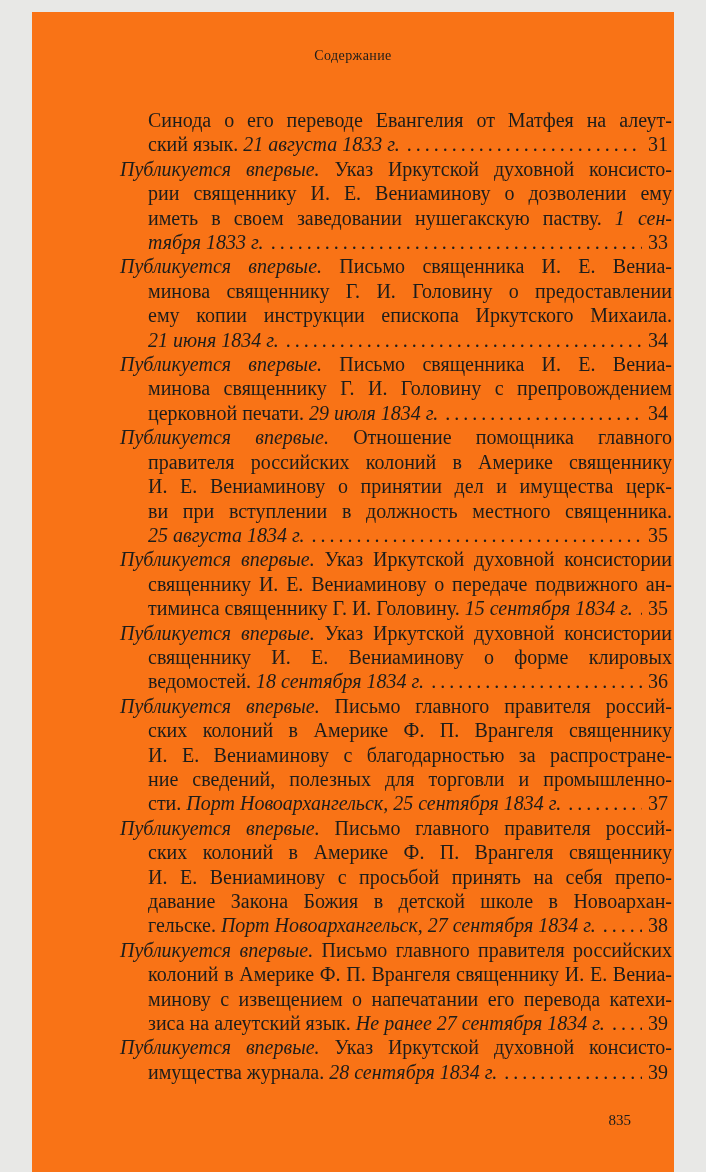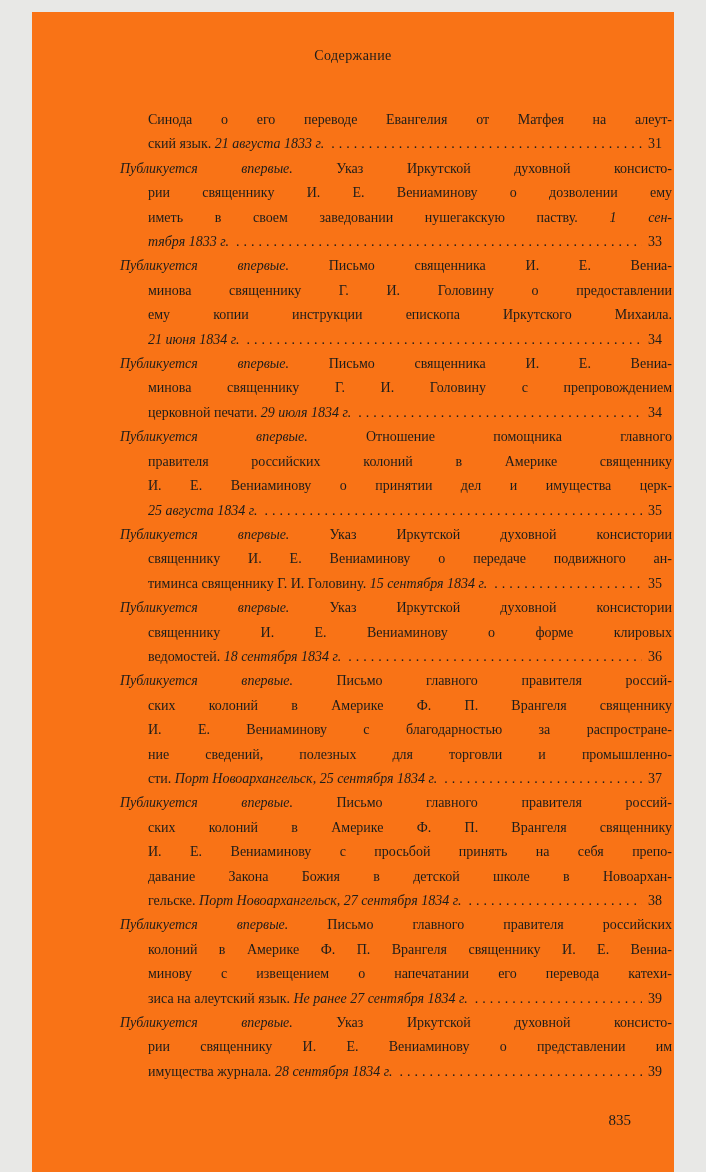--- a/index.html
+++ b/index.html
@@ -24,21 +24,21 @@
     width: 100%;
     text-align: center;
     font-size: 14px;
     letter-spacing: 0.4px;
   }
   .toc {
     position: absolute;
     top: 96px;
     left: 88px;
     width: 552px;
-    font-size: 14px;
+    font-size: 20px;
     line-height: 24.4px;
   }
   .entry { margin: 0; }
   .line {
     text-align: justify;
     text-align-last: justify;
     -moz-text-align-last: justify;
     text-justify: inter-word;
   }
   .line.indent { padding-left: 28px; }
@@ -118,20 +118,21 @@
         <div class="line indent leader-line">
           <span class="line-text"><span class="rm">церковной печати. </span><span class="it">29 июля 1834 г.</span></span>
           <span class="dots">..........................................................................................</span>
           <span class="pagenum">34</span>
         </div>
       </div>
       <div class="entry">
         <div class="line"><span class="line-text"><span class="it">Публикуется впервые.</span><span class="rm"> Отношение помощника главного</span></span></div>
         <div class="line indent"><span class="line-text"><span class="rm">правителя российских колоний в Америке священнику</span></span></div>
         <div class="line indent"><span class="line-text"><span class="rm">И. Е. Вениаминову о принятии дел и имущества церк-</span></span></div>
+        <div class="line indent"><span class="line-text"><span class="rm">ви при вступлении в должность местного священника.</span></span></div>
         <div class="line indent leader-line">
           <span class="line-text"><span class="it">25 августа 1834 г.</span></span>
           <span class="dots">..........................................................................................</span>
           <span class="pagenum">35</span>
         </div>
       </div>
       <div class="entry">
         <div class="line"><span class="line-text"><span class="it">Публикуется впервые.</span><span class="rm"> Указ Иркутской духовной консистории</span></span></div>
         <div class="line indent"><span class="line-text"><span class="rm">священнику И. Е. Вениаминову о передаче подвижного ан-</span></span></div>
         <div class="line indent leader-line">
@@ -176,21 +177,20 @@
         <div class="line indent"><span class="line-text"><span class="rm">колоний в Америке Ф. П. Врангеля священнику И. Е. Вениа-</span></span></div>
         <div class="line indent"><span class="line-text"><span class="rm">минову с извещением о напечатании его перевода катехи-</span></span></div>
         <div class="line indent leader-line">
           <span class="line-text"><span class="rm">зиса на алеутский язык. </span><span class="it">Не ранее 27 сентября 1834 г.</span></span>
           <span class="dots">..........................................................................................</span>
           <span class="pagenum">39</span>
         </div>
       </div>
       <div class="entry">
         <div class="line"><span class="line-text"><span class="it">Публикуется впервые.</span><span class="rm"> Указ Иркутской духовной консисто-</span></span></div>
-        <div class="line indent"><span class="line-text"><span class="rm">рии священнику И. Е. Вениаминову о представлении им</span></span></div>
         <div class="line indent leader-line">
           <span class="line-text"><span class="rm">имущества журнала. </span><span class="it">28 сентября 1834 г.</span></span>
           <span class="dots">..........................................................................................</span>
           <span class="pagenum">39</span>
         </div>
       </div>
     </div>
   <div class="folio">835</div>
 </div>
 

